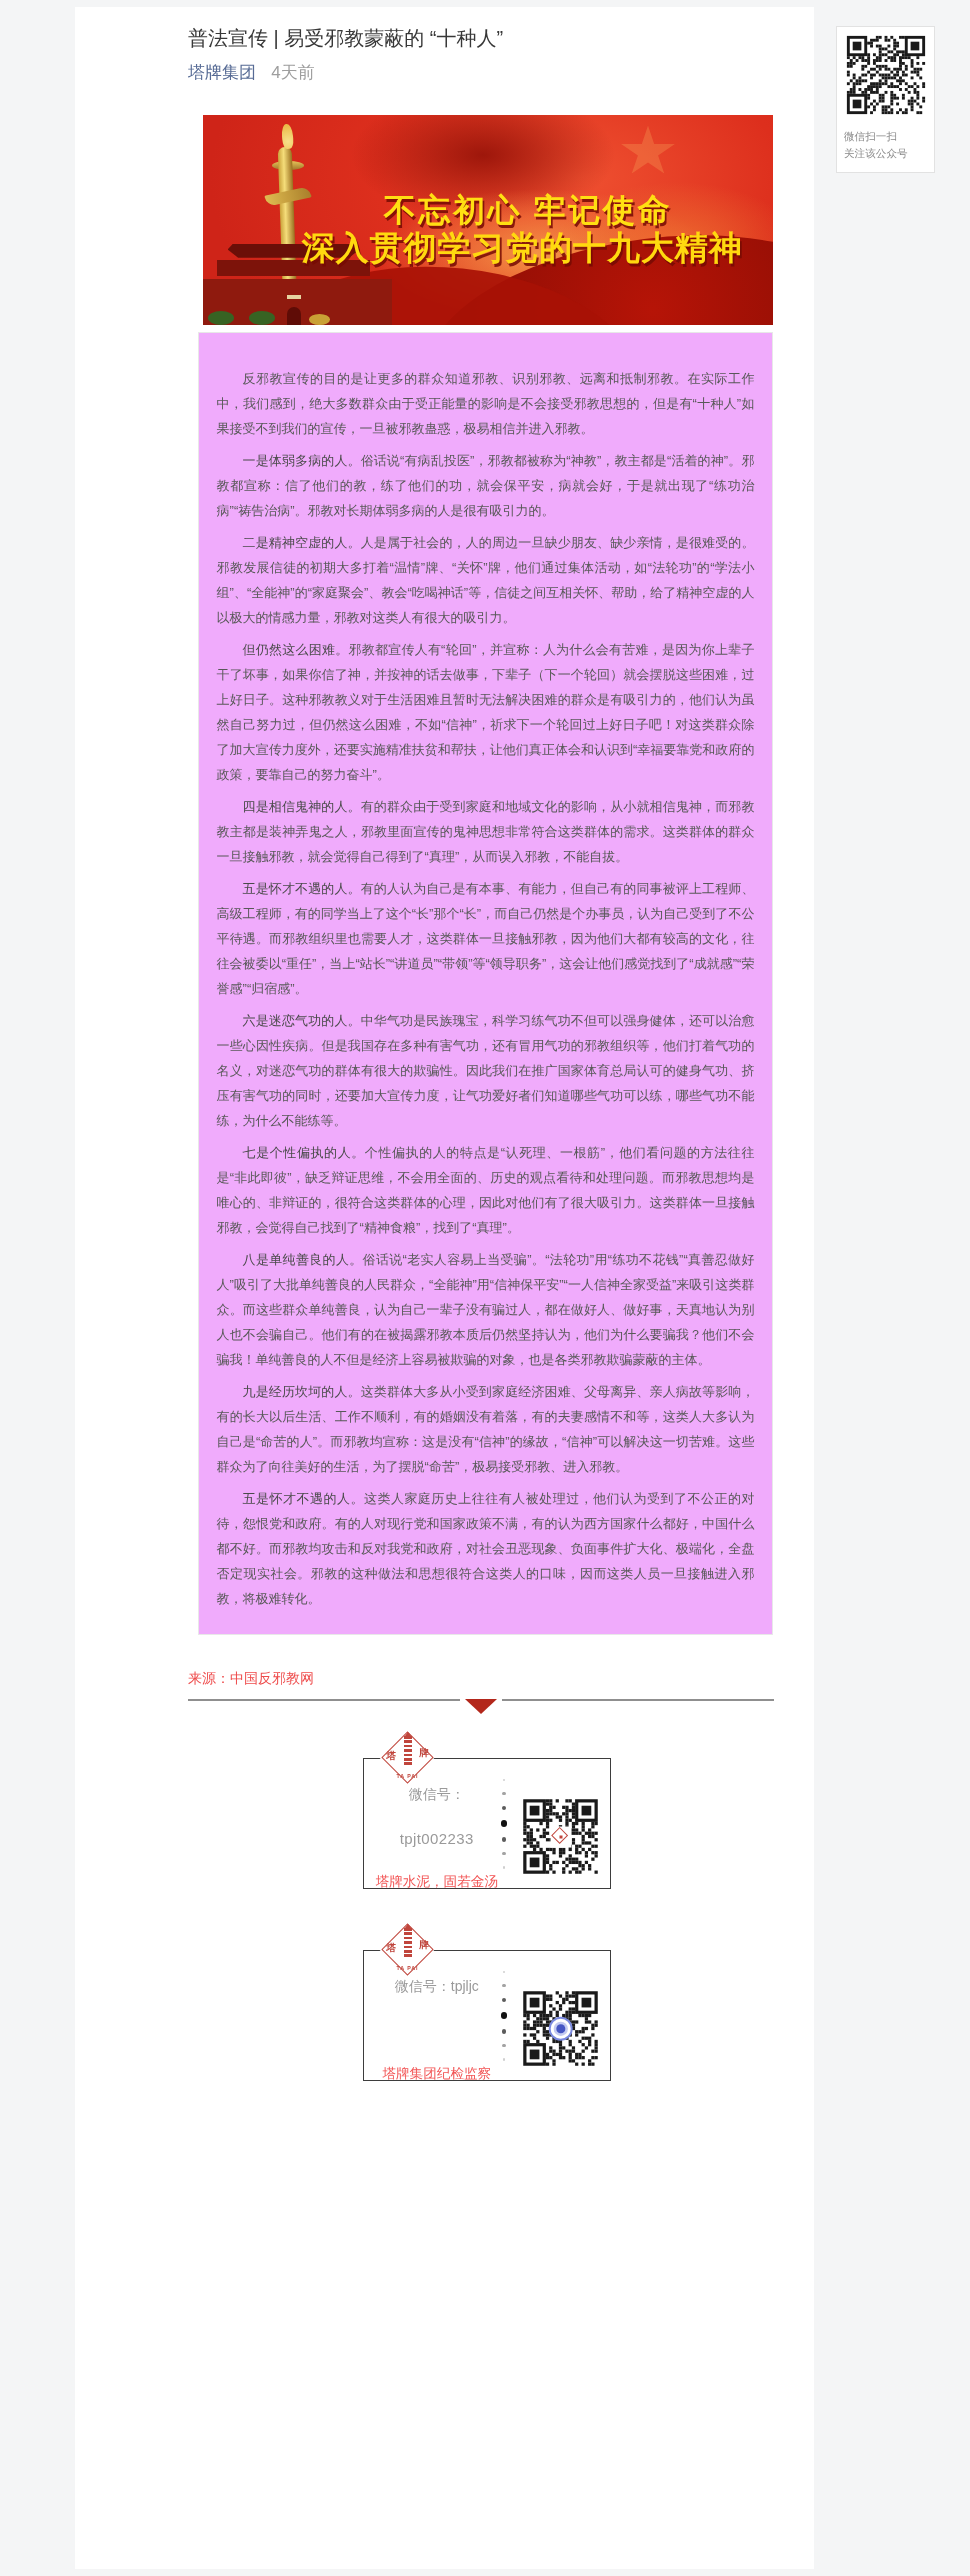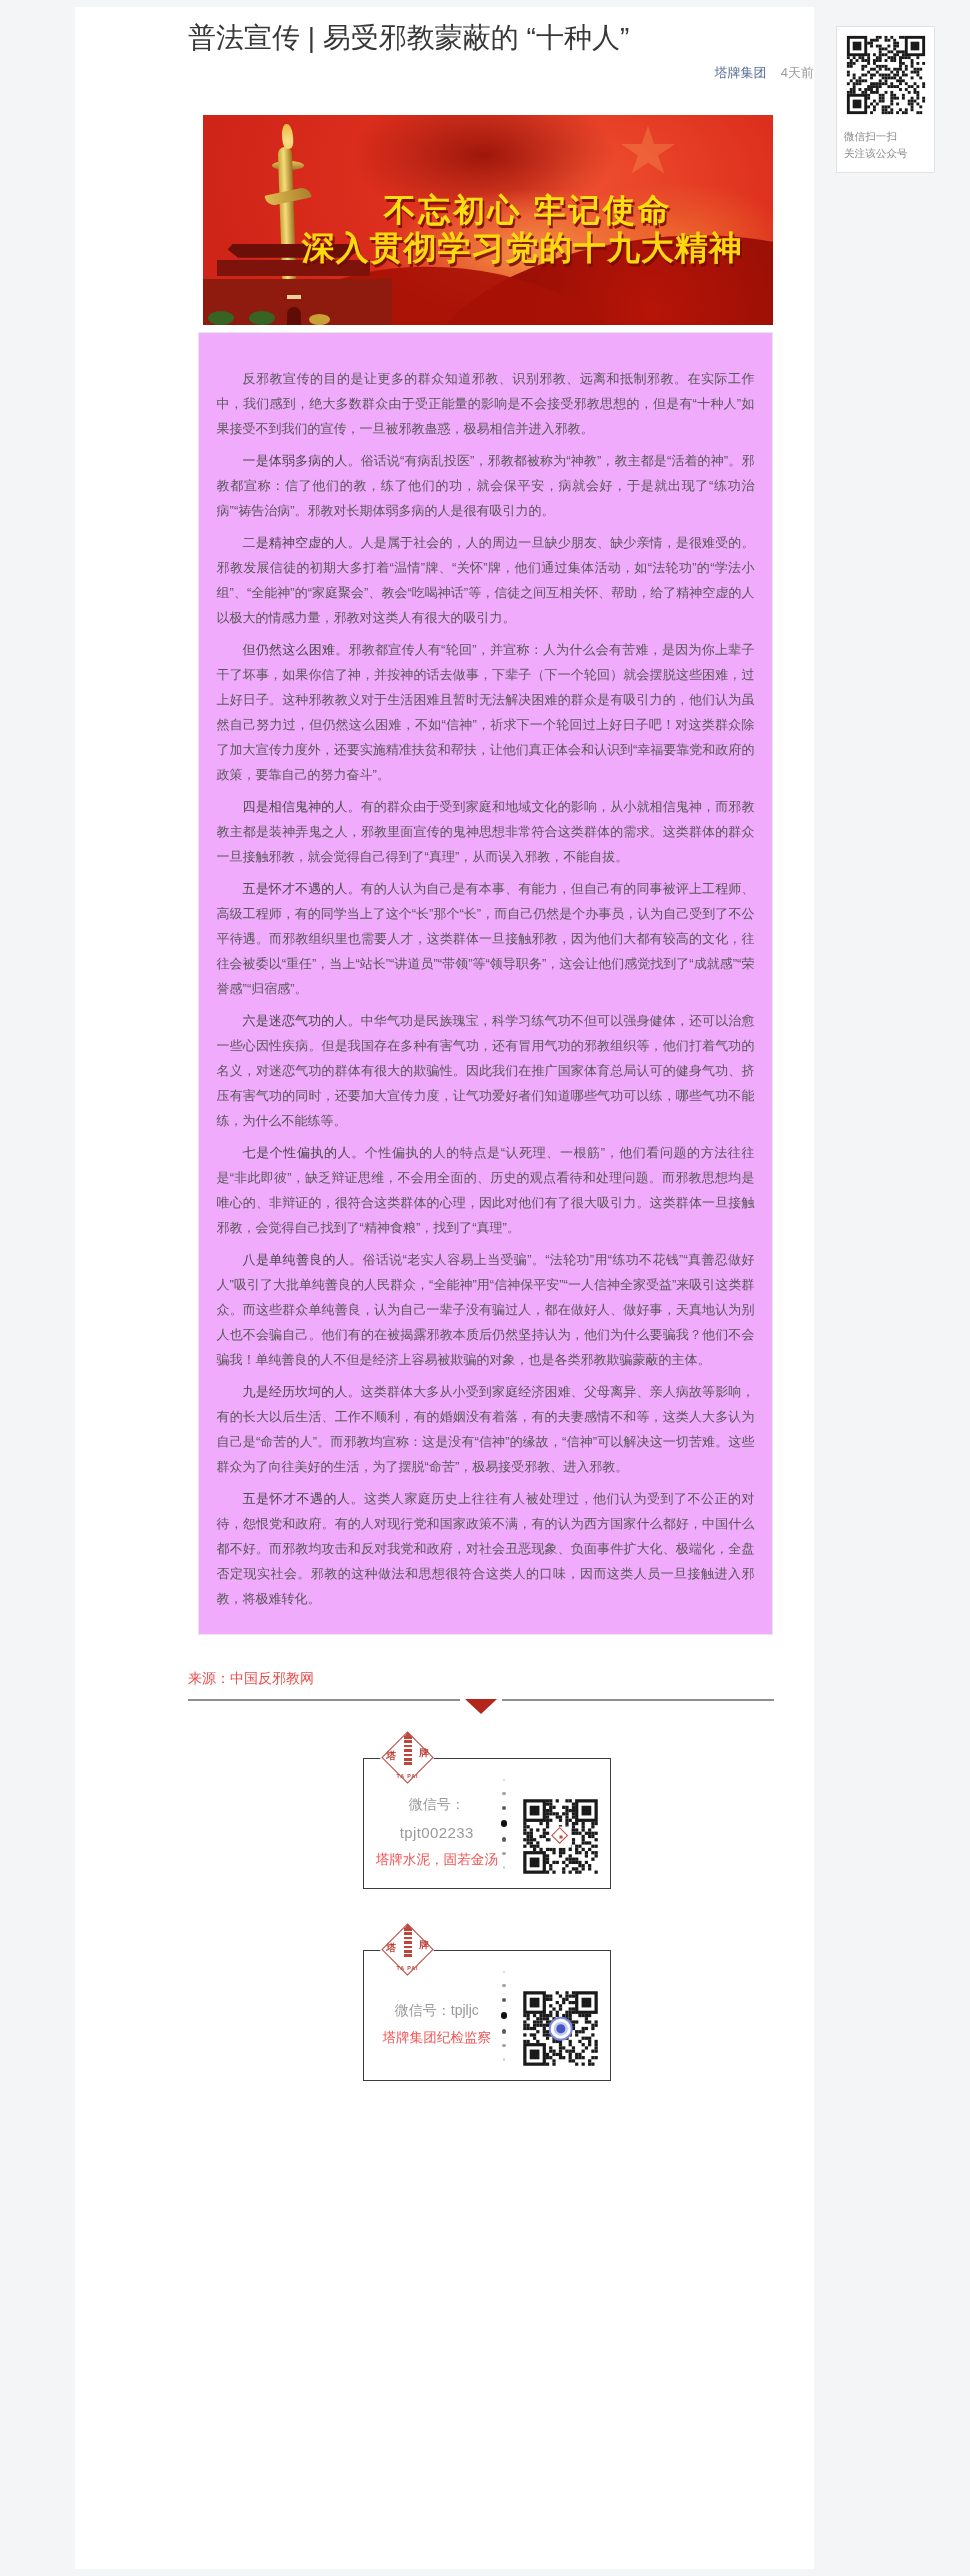--- a/index.html
+++ b/index.html
@@ -1,22 +1,22 @@
 <!DOCTYPE html>
 <html style="font-size:14px"><head>
 <meta charset="utf-8">
 <style>
   html,body{margin:0;padding:0;background:#f4f5f6;}
   .page{position:relative;width:971px;height:2576px;background:#f4f5f6;overflow:hidden;
         font-family:"Liberation Sans","DejaVu Sans",sans-serif;}
   .card{position:relative;width:739px;margin:7px 0 0 75px;background:#ffffff;
         box-sizing:border-box;padding:0.9px 0 99px 0;min-height:2562px;}
   
-  .title{margin:16px 40px 0 113px;font-size:28px;font-weight:400;color:#383838;line-height:28px;}
-  .byline{margin:12.3px 0 0 113px;font-size:13px;line-height:17.6px;text-align:right;}
+  .title{margin:16px 40px 0 113px;font-size:20px;font-weight:400;color:#383838;line-height:28px;}
+  .byline{margin:12.3px 0 0 113px;font-size:17px;line-height:17.6px;}
   .byline .account{color:#576b95;cursor:pointer;}
   .byline .time{color:#9e9e9e;margin-left:10.6px;}
   
   .scan-panel{position:absolute;left:836px;top:26px;width:99px;height:147px;background:#fff;
               border:0.9px solid #e2e2e2;box-sizing:border-box;}
   .scan-panel svg{display:block;margin:6.2px auto 0 auto;}
   .scan-text{margin:10.6px 0 0 7px;font-size:10.6px;line-height:17.6px;color:#8a8a8a;}
   
   .banner{position:relative;width:570px;height:210px;margin:33px 0 0 128px;overflow:hidden;
           background:radial-gradient(369px 229px at 66% 30%, #ef5030 0%, #dd2f1d 55%, #cf2418 100%);}
@@ -79,22 +79,22 @@
   .tp-diamond{position:absolute;left:8.8px;top:8.8px;width:37px;height:37px;box-sizing:border-box;
      border:1.8px solid #c0453c;background:#fff;transform:rotate(45deg);}
   .tp-pagoda{position:absolute;left:50%;top:6.2px;transform:translateX(-50%);width:8px;height:30px;
      background:repeating-linear-gradient(#c0453c 0 2.6px,#fff 2.6px 4.4px);}
   .tp-tip{position:absolute;left:50%;top:1.8px;transform:translateX(-50%);width:0;height:0;
      border-left:4.4px solid transparent;border-right:4.4px solid transparent;border-bottom:5.3px solid #c0453c;}
   .tp-char-l{position:absolute;left:6.2px;top:19.3px;font-size:9.7px;font-weight:700;color:#c0453c;}
   .tp-char-r{position:absolute;right:6.2px;top:16.7px;font-size:9.7px;font-weight:700;color:#c0453c;}
   .tp-en{position:absolute;left:50%;bottom:6.2px;transform:translateX(-50%);font-size:5.3px;font-weight:700;
      letter-spacing:0.9px;color:#c0453c;white-space:nowrap;}
-  .qc-left{position:absolute;left:8.8px;top:20px;width:128px;height:106px;display:flex;flex-direction:column;
-     justify-content:center;align-items:center;text-align:center;}
+  .qc-left{position:absolute;left:8.8px;top:26px;width:128px;height:106px;display:flex;flex-direction:column;
+     justify-content:space-between;align-items:center;text-align:center;}
   .qc-label{font-size:14px;color:#9a9a9a;line-height:19.3px;}
   .qc-id{font-size:15px;color:#9a9a9a;letter-spacing:0.4px;line-height:19.3px;margin-top:8px;}
   .qc-slogan{font-size:13.6px;color:#f25454;line-height:18.5px;margin-top:8.8px;white-space:nowrap;}
   .qc-dots{position:absolute;left:137px;top:19.3px;height:90px;display:flex;flex-direction:column;
      justify-content:space-between;align-items:center;}
   .qc-dots i{border-radius:50%;display:block;}
   .qc-qr{position:absolute;right:8.8px;top:37px;width:81px;height:81px;}
   .qr-logo1{position:absolute;left:50%;top:50%;transform:translate(-50%,-50%);width:21px;height:21px;background:#fff;}
   .qr-logo1 .d{position:absolute;left:3.5px;top:3.5px;width:12.3px;height:12.3px;box-sizing:border-box;
      border:1.8px solid #c0453c;transform:rotate(45deg);background:#fff;}

